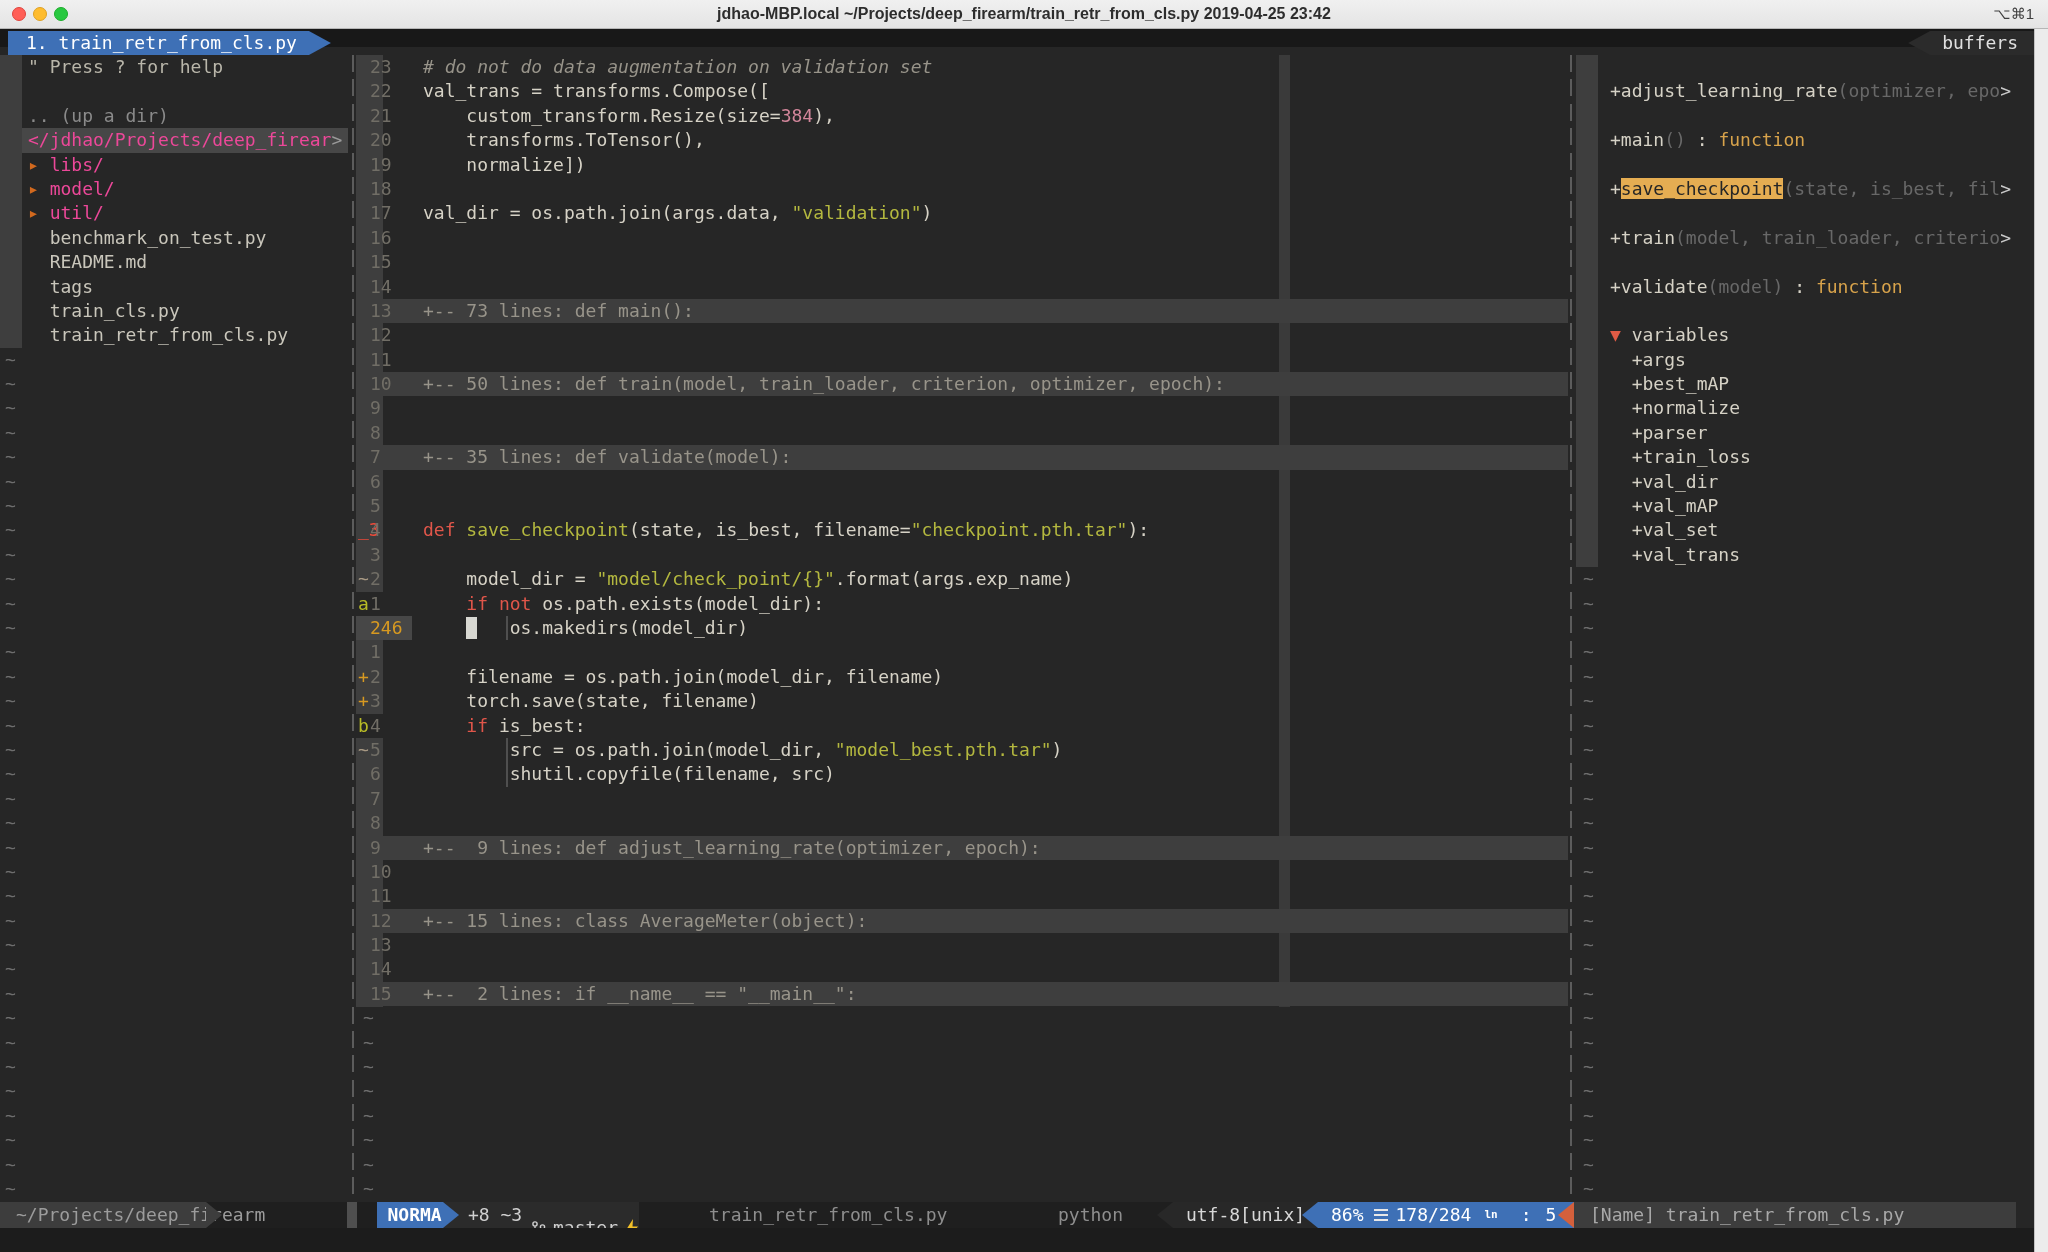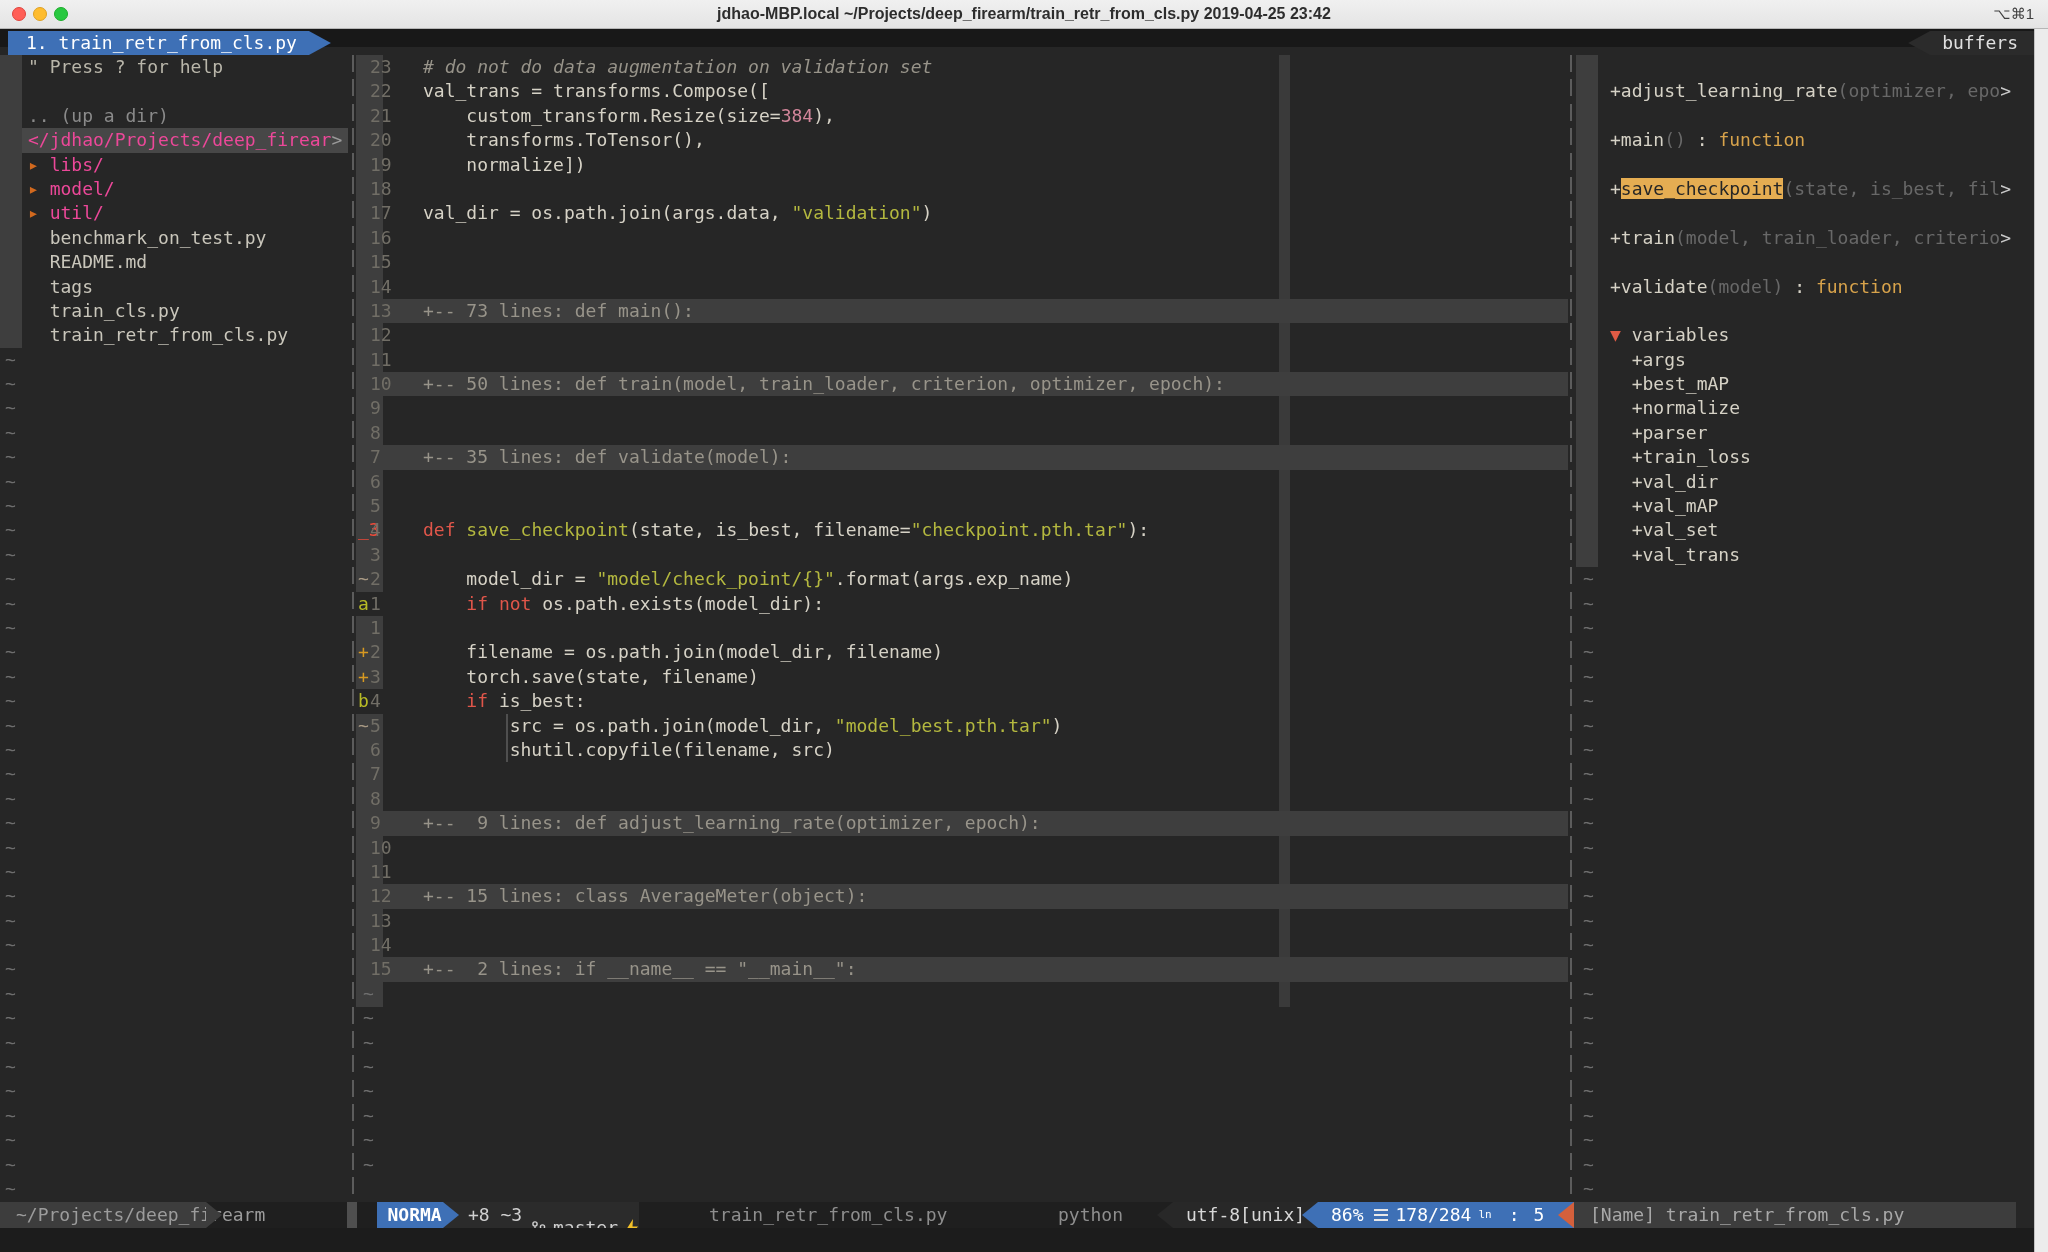--- a/index.html
+++ b/index.html
@@ -93,21 +93,21 @@
   #sl-a4{left:1157px;border-right:16px solid #282828;}
   #sl-enc{left:1173px;width:145px;background:#282828;color:#d8d8d8;text-align:center;}
   #sl-a5{left:1302px;border-right:16px solid var(--blue);}
   #sl-pos{left:1318px;width:256px;background:var(--blue);color:#fff;padding-left:13px;
           display:flex;align-items:center;}
   #sl-a6{left:1558px;border-right:16px solid #d4603c;}
   #sl-tag{left:1574px;width:442px;background:#3d3d3d;color:#a8a8a8;padding-left:16px;}
   #sl-tail{left:2016px;width:18px;background:#262626;}
   .hamburger{display:inline-block;width:14px;height:12px;margin:0 8px 0 10px;
      background:repeating-linear-gradient(#e8e8e8 0 2px,transparent 2px 5px);}
-  .lnsym{font-size:11px;margin:0 7px;}
+  .lnsym{font-size:11px;margin:0 13px;font-weight:bold;}
   #cmdline{left:0;top:1228px;width:2048px;height:24px;background:#1c1c1c;}
   #rightstrip{left:2034px;top:29px;width:14px;height:1223px;background:#ececec;border-left:1px solid #c2c2c2;}
   svg{vertical-align:middle;}
 </style>
 </head>
 <body>
 
 <div id="screen">
 
   <div id="titlebar" class="abs">
@@ -197,20 +197,21 @@
         <div class="row frow erow"><span class="num">10</span><span class="code"><span class="fold">+-- 50 lines: def train(model, train_loader, criterion, optimizer, epoch):</span></span></div>
         <div class="row erow"><span class="num">9</span><span class="code"></span></div>
         <div class="row erow"><span class="num">8</span><span class="code"></span></div>
         <div class="row frow erow"><span class="num">7</span><span class="code"><span class="fold">+-- 35 lines: def validate(model):</span></span></div>
         <div class="row erow"><span class="num">6</span><span class="code"></span></div>
         <div class="row erow"><span class="num">5</span><span class="code"></span></div>
         <div class="row erow"><span class="sgn sgn-del">_3</span><span class="num">4</span><span class="code"><span class="kw">def</span><span class="txt"> </span><span class="str">save_checkpoint</span><span class="txt">(state, is_best, filename=</span><span class="str">"checkpoint.pth.tar"</span><span class="txt">):</span></span></div>
         <div class="row erow"><span class="num">3</span><span class="code"></span></div>
         <div class="row erow"><span class="sgn sgn-mod">~</span><span class="num">2</span><span class="code"><span class="txt">    model_dir = </span><span class="str">"model/check_point/{}"</span><span class="txt">.format(args.exp_name)</span></span></div>
         <div class="row erow"><span class="sgn sgn-mark">a</span><span class="num">1</span><span class="code"><span class="txt">    </span><span class="kw">if</span><span class="txt"> </span><span class="kw">not</span><span class="txt"> os.path.exists(model_dir):</span></span></div>
+        <div class="row erow"><div class="curgut"></div><span class="num cur">246</span><span class="code"><span class="txt">        os.makedirs(model_dir)</span></span><div class="guide"></div><div class="cursor"></div></div>
         <div class="row erow"><span class="num">1</span><span class="code"></span></div>
         <div class="row erow"><span class="sgn sgn-add">+</span><span class="num">2</span><span class="code"><span class="txt">    filename = os.path.join(model_dir, filename)</span></span></div>
         <div class="row erow"><span class="sgn sgn-add">+</span><span class="num">3</span><span class="code"><span class="txt">    torch.save(state, filename)</span></span></div>
         <div class="row erow"><span class="sgn sgn-mark">b</span><span class="num">4</span><span class="code"><span class="txt">    </span><span class="kw">if</span><span class="txt"> is_best:</span></span></div>
         <div class="row erow"><span class="sgn sgn-mod">~</span><span class="num">5</span><span class="code"><span class="txt">        src = os.path.join(model_dir, </span><span class="str">"model_best.pth.tar"</span><span class="txt">)</span></span><div class="guide"></div></div>
         <div class="row erow"><span class="num">6</span><span class="code"><span class="txt">        shutil.copyfile(filename, src)</span></span><div class="guide"></div></div>
         <div class="row erow"><span class="num">7</span><span class="code"></span></div>
         <div class="row erow"><span class="num">8</span><span class="code"></span></div>
         <div class="row frow erow"><span class="num">9</span><span class="code"><span class="fold">+--  9 lines: def adjust_learning_rate(optimizer, epoch):</span></span></div>
         <div class="row erow"><span class="num">10</span><span class="code"></span></div>

